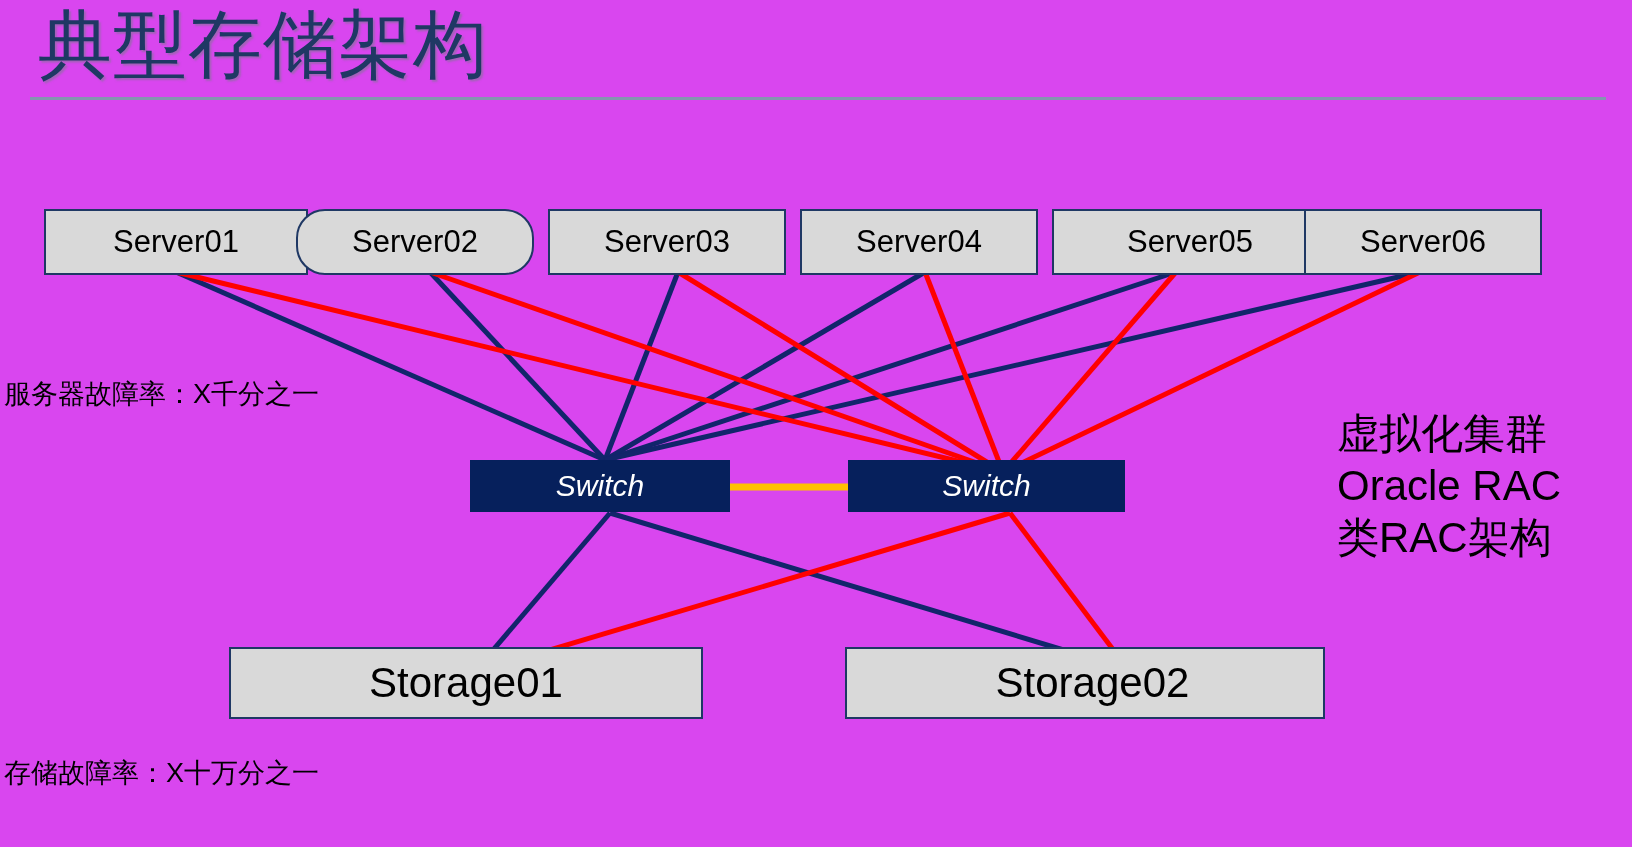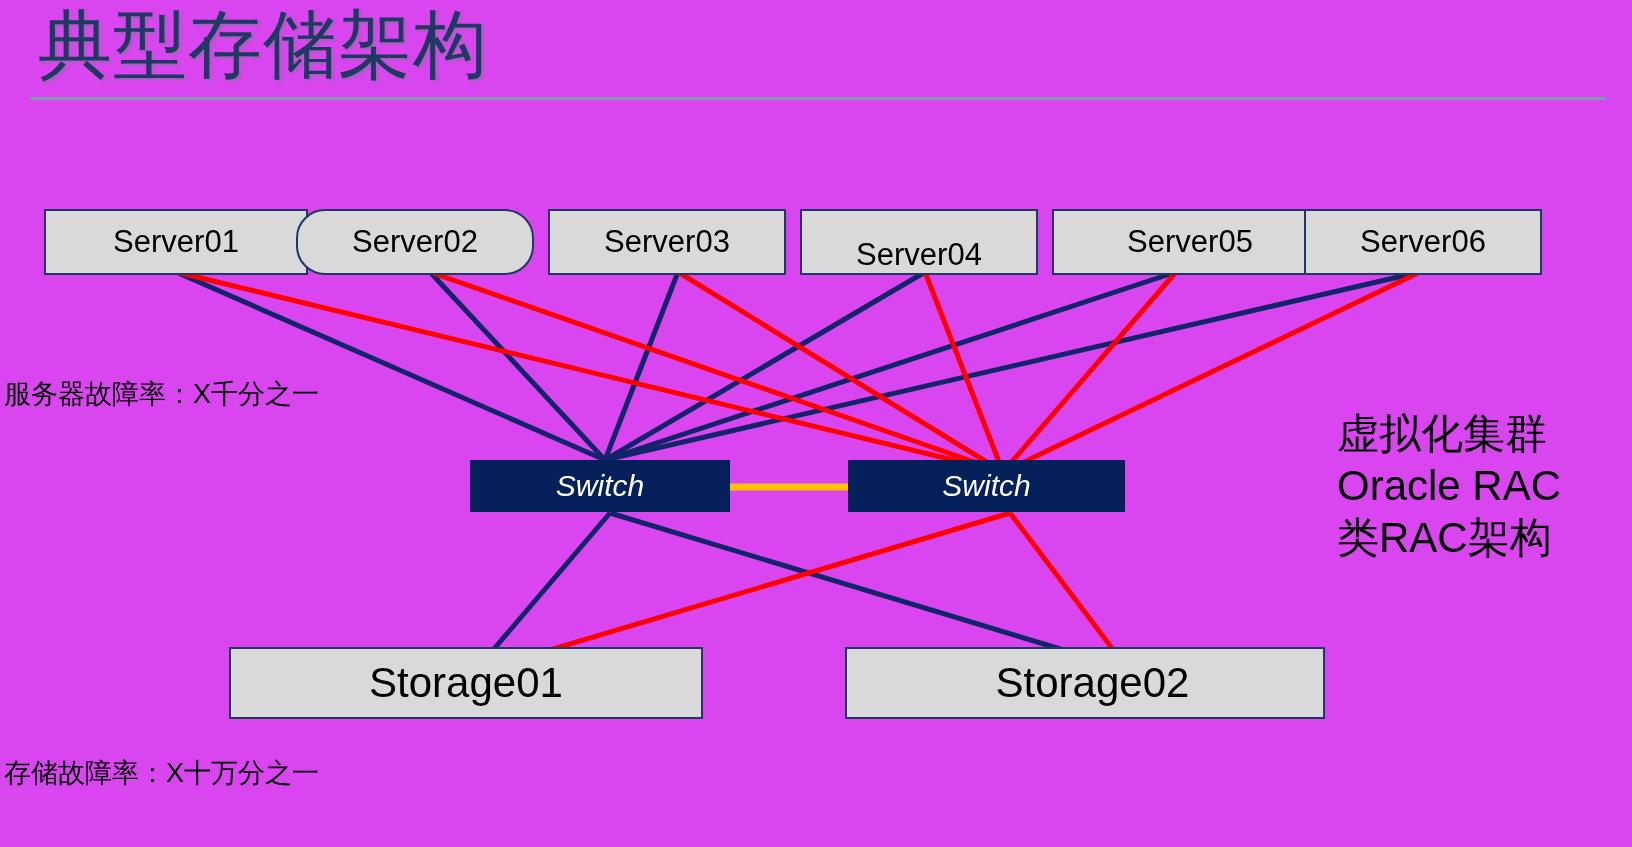--- a/index.html
+++ b/index.html
@@ -143,21 +143,21 @@
 
   <div class="node server" style="left:44px;  width:264px;">
       <span>Server01</span>
     </div>
   <div class="node server" style="left:296px; width:238px;border-radius:29px;">
       <span>Server02</span>
     </div>
   <div class="node server" style="left:548px; width:238px;">
       <span>Server03</span>
     </div>
-  <div class="node server" style="left:800px; width:238px;align-items:flex-end;">
+  <div class="node server" style="left:800px; width:238px;">
       <span>Server04</span>
     </div>
   <div class="node server" style="left:1052px;width:276px;">
       <span>Server05</span>
     </div>
   <div class="node server" style="left:1304px;width:238px;text-align:center;">
       <span>Server06</span>
     </div>
 
   <div class="node switch" style="left:470px; top:460px; width:260px;">

